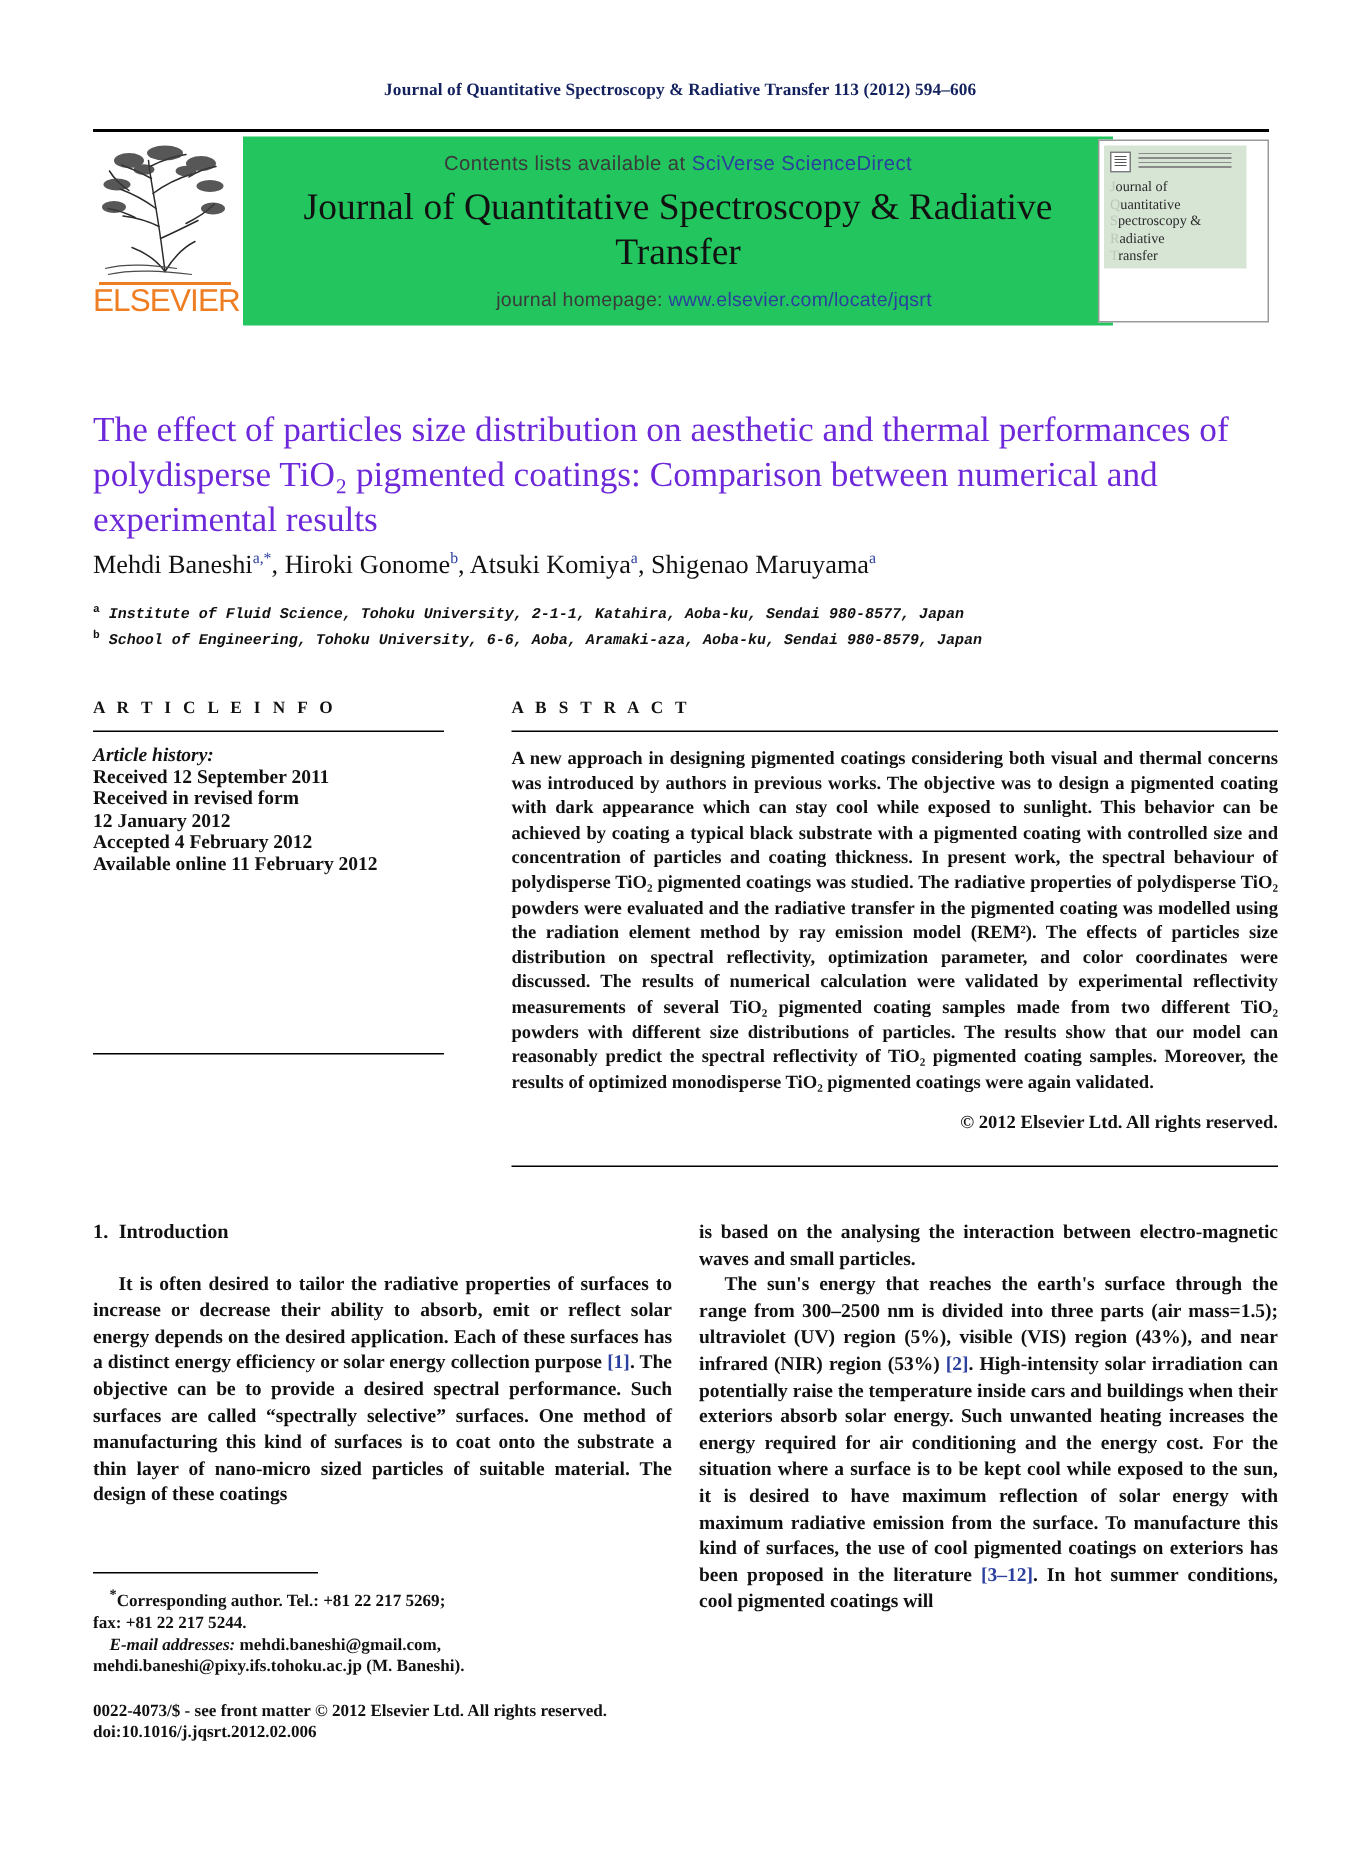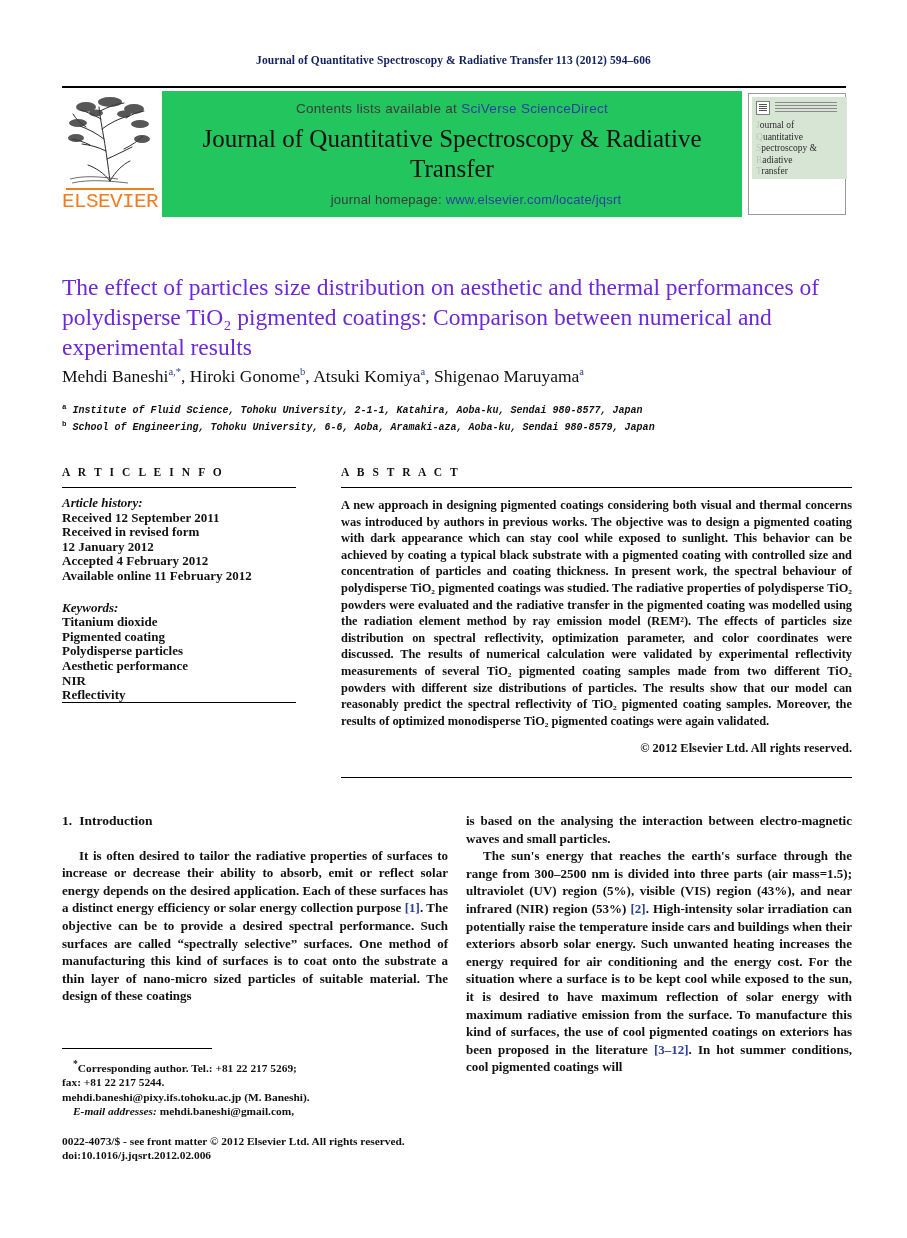--- a/index.html
+++ b/index.html
@@ -53,21 +53,21 @@
     position: absolute;
     left: 0; top: 0;
     width: 96px; height: 126px;
   }
   .tree-svg { position:absolute; left: 4px; top: 2px; }
   .elsevier-word {
     position: absolute;
     left: 0; bottom: 4px;
     width: 94px;
     text-align: left;
-    font-family: Liberation Mono, monospace;
+    font-family: Liberation Sans, sans-serif;
     font-size: 21px;
     letter-spacing: -0.6px;
     color: #ef7d22;
     font-weight: normal;
   }
   .elsevier-rule {
     position: absolute;
     left: 4px; bottom: 27px;
     width: 88px; height: 2px;
     background: #ef7d22;
@@ -109,21 +109,21 @@
     font-size: 13px;
     color: #3a3a3a;
     letter-spacing: .2px;
     padding-left: 24px;
   }
   .homepage-line .hp-link { color: #2b3f9e; }
 
   .cover-thumb {
     position: absolute;
     right: 0; top: 2px;
-    width: 98px; height: 122px;
+    width: 114px; height: 122px;
     border: 1px solid #9a9a9a;
     background: #ffffff;
     box-sizing: border-box;
   }
   .cover-green {
     position: absolute;
     left: 3px; top: 3px;
     width: 95px; height: 82px;
     background: #d7e5d5;
   }
@@ -399,29 +399,20 @@
     <div class="sec-label">A R T I C L E  I N F O</div>
     <div class="hr-thin"></div>
     <div class="info-body">
       <div class="it">Article history:</div>
       <div>Received 12 September 2011</div>
       <div>Received in revised form</div>
       <div>12 January 2012</div>
       <div>Accepted 4 February 2012</div>
       <div>Available online 11 February 2012</div>
     </div>
-    <div class="info-body kw-block">
-      <div class="it">Keywords:</div>
-      <div>Titanium dioxide</div>
-      <div>Pigmented coating</div>
-      <div>Polydisperse particles</div>
-      <div>Aesthetic performance</div>
-      <div>NIR</div>
-      <div>Reflectivity</div>
-    </div>
   </div>
   <div class="info-rule-bottom"></div>
 
   <div class="abs-col">
     <div class="sec-label">A B S T R A C T</div>
     <div class="hr-thin"></div>
     <div class="abs-body">A new approach in designing pigmented coatings considering both visual and thermal concerns was introduced by authors in previous works. The objective was to design a pigmented coating with dark appearance which can stay cool while exposed to sunlight. This behavior can be achieved by coating a typical black substrate with a pigmented coating with controlled size and concentration of particles and coating thickness. In present work, the spectral behaviour of polydisperse TiO₂ pigmented coatings was studied. The radiative properties of polydisperse TiO₂ powders were evaluated and the radiative transfer in the pigmented coating was modelled using the radiation element method by ray emission model (REM²). The effects of particles size distribution on spectral reflectivity, optimization parameter, and color coordinates were discussed. The results of numerical calculation were validated by experimental reflectivity measurements of several TiO₂ pigmented coating samples made from two different TiO₂ powders with different size distributions of particles. The results show that our model can reasonably predict the spectral reflectivity of TiO₂ pigmented coating samples. Moreover, the results of optimized monodisperse TiO₂ pigmented coatings were again validated.</div>
     <div class="copyright">© 2012 Elsevier Ltd. All rights reserved.</div>
   </div>
   <div class="abs-rule-bottom"></div>
@@ -435,22 +426,22 @@
 
   <div class="body-col col-right">
     <p class="para" style="text-indent:0">is based on the analysing the interaction between electro-magnetic waves and small particles.</p>
     <p class="para"><span>The sun's energy that reaches the earth's surface through the range from 300–2500 nm is divided into three parts (air mass=1.5); ultraviolet (UV) region (5%), visible (VIS) region (43%), and near infrared (NIR) region (53%) </span><span class="cite">[2]</span><span>. High-intensity solar irradiation can potentially raise the temperature inside cars and buildings when their exteriors absorb solar energy. Such unwanted heating increases the energy required for air conditioning and the energy cost. For the situation where a surface is to be kept cool while exposed to the sun, it is desired to have maximum reflection of solar energy with maximum radiative emission from the surface. To manufacture this kind of surfaces, the use of cool pigmented coatings on exteriors has been proposed in the literature </span><span class="cite">[3–12]</span><span>. In hot summer conditions, cool pigmented coatings will</span></p>
   </div>
 
   <div class="foot-rule"></div>
   <div class="footnote">
     <div><span class="ind"></span><sup>*</sup><span>Corresponding author. Tel.: +81 22 217 5269;</span></div>
     <div>fax: +81 22 217 5244.</div>
+    <div><span class="ind"></span><span class="it">E-mail addresses:</span> <span>mehdi.baneshi@gmail.com,</span></div>
     <div><span>mehdi.baneshi@pixy.ifs.tohoku.ac.jp (M. Baneshi).</span></div>
-    <div><span class="ind"></span><span class="it">E-mail addresses:</span> <span>mehdi.baneshi@gmail.com,</span></div>
   </div>
 
   <div class="imprint">
     <div>0022-4073/$ - see front matter © 2012 Elsevier Ltd. All rights reserved.</div>
     <div>doi:10.1016/j.jqsrt.2012.02.006</div>
   </div>
 
 </div>
 
 </body></html>

